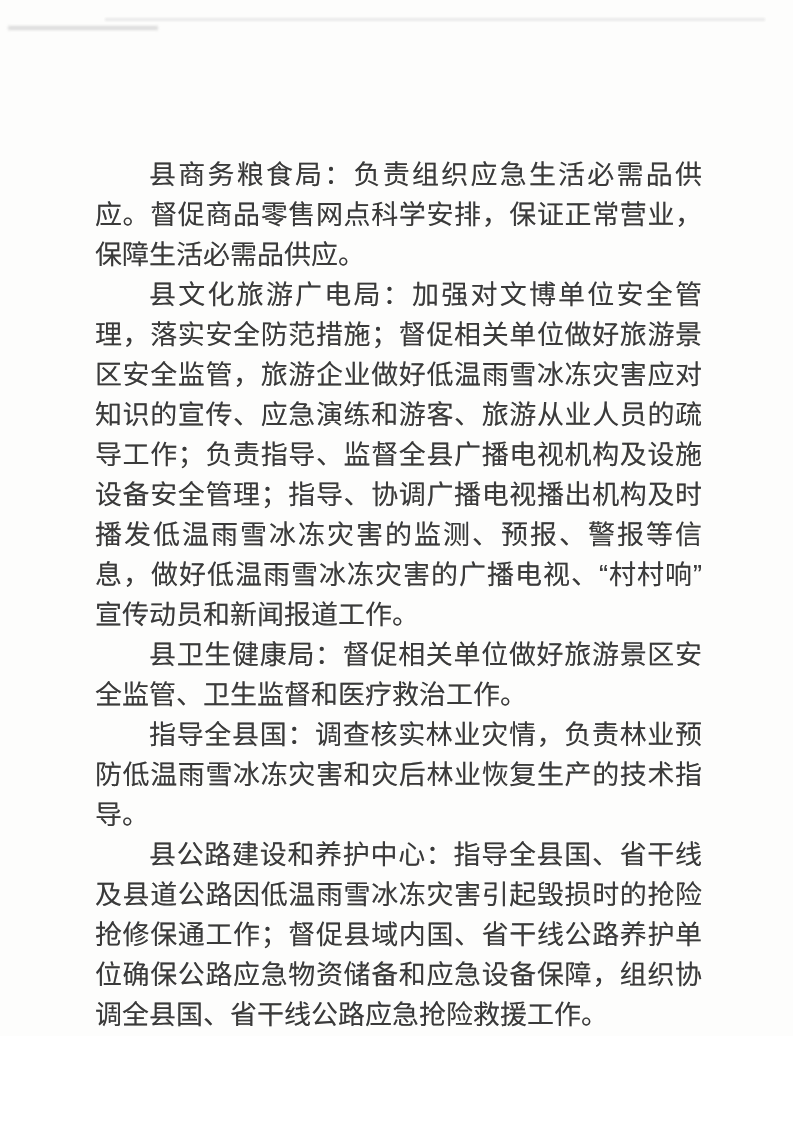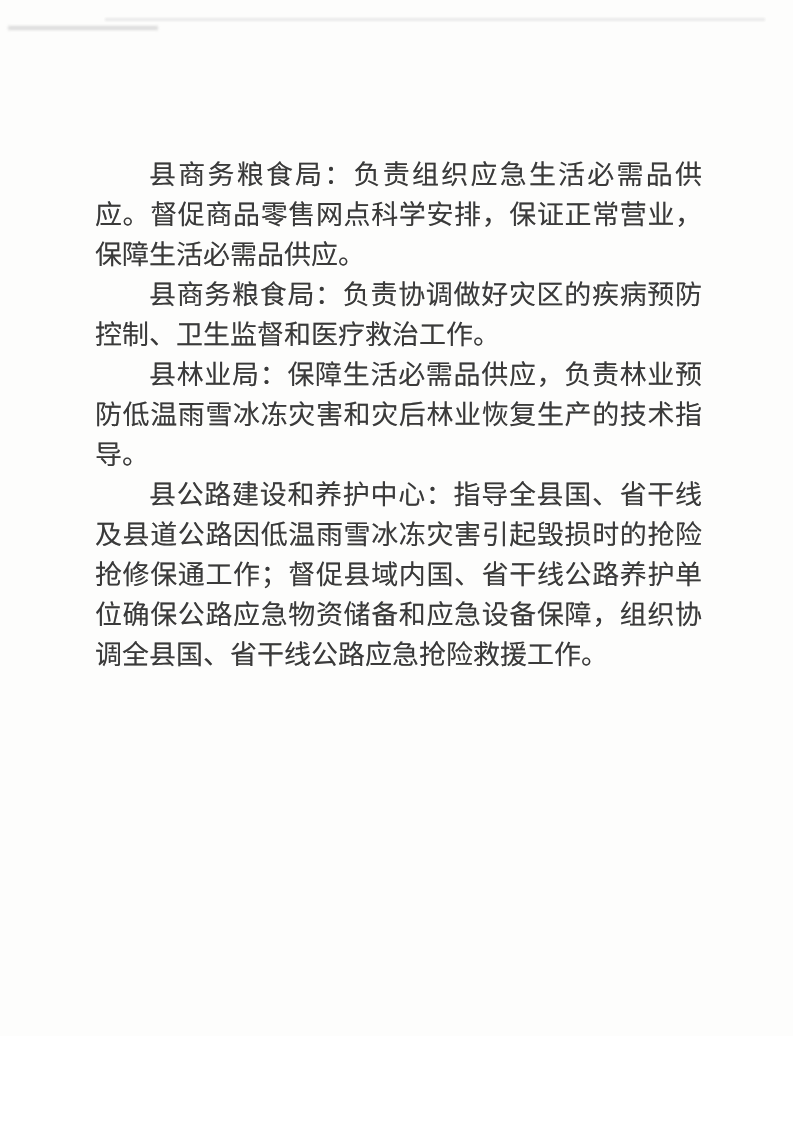--- a/index.html
+++ b/index.html
@@ -70,18 +70,19 @@
 <body>
 
 <div class="page">
 
   <div class="artifact-top-left"></div>
   <div class="artifact-top-streak"></div>
   <div class="artifact-right-edge"></div>
 
   <div class="text-block">
     <p>县商务粮食局：负责组织应急生活必需品供应。督促商品零售网点科学安排，保证正常营业，保障生活必需品供应。</p>
-    <p>县商务粮食局：负责协调做好灾区的疾病预防控制、卫生监督和医疗救治工作。</p>
-    <p>县林业局：保障生活必需品供应，负责林业预防低温雨雪冰冻灾害和灾后林业恢复生产的技术指导。</p>
+    <p>县文化旅游广电局：加强对文博单位安全管理，落实安全防范措施；督促相关单位做好旅游景区安全监管，旅游企业做好低温雨雪冰冻灾害应对知识的宣传、应急演练和游客、旅游从业人员的疏导工作；负责指导、监督全县广播电视机构及设施设备安全管理；指导、协调广播电视播出机构及时播发低温雨雪冰冻灾害的监测、预报、警报等信息，做好低温雨雪冰冻灾害的广播电视、“村村响”宣传动员和新闻报道工作。</p>
+    <p>县卫生健康局：督促相关单位做好旅游景区安全监管、卫生监督和医疗救治工作。</p>
+    <p>指导全县国：调查核实林业灾情，负责林业预防低温雨雪冰冻灾害和灾后林业恢复生产的技术指导。</p>
     <p>县公路建设和养护中心：指导全县国、省干线及县道公路因低温雨雪冰冻灾害引起毁损时的抢险抢修保通工作；督促县域内国、省干线公路养护单位确保公路应急物资储备和应急设备保障，组织协调全县国、省干线公路应急抢险救援工作。</p>
   </div>
 
 </div>
 
 </body></html>

